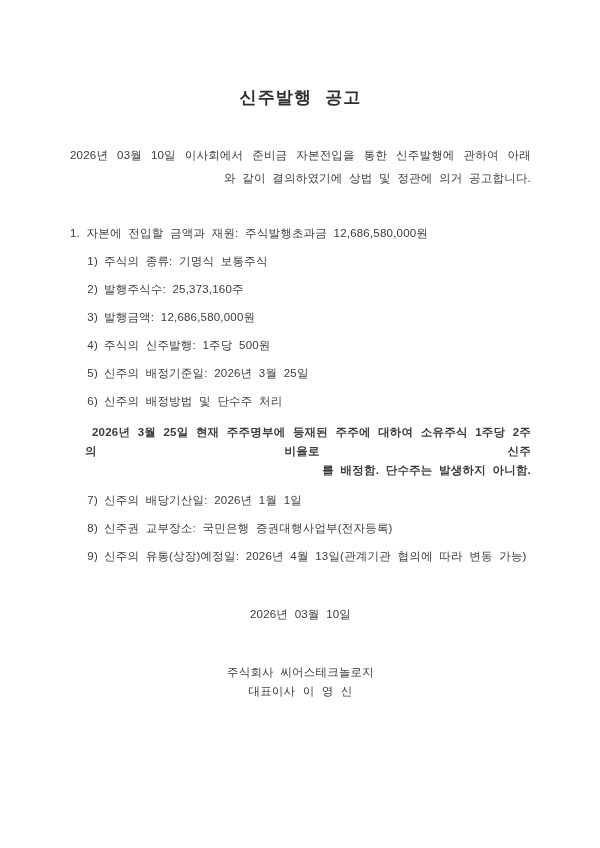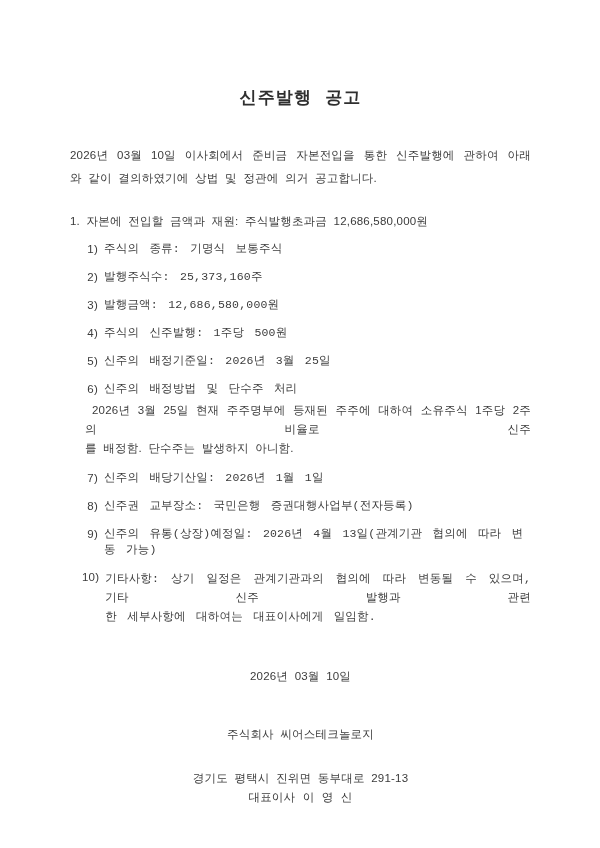--- a/index.html
+++ b/index.html
@@ -39,55 +39,56 @@
     margin-top: 34px;
     line-height: 23px;
   }
   .jline {
     display: block;
     text-align: justify;
     text-align-last: justify;
   }
   .cline {
     display: block;
+    text-align: right;
   }
   .item {
     margin-top: 11px;
     line-height: 16px;
   }
   .item.first {
-    margin-top: 23px;
+    margin-top: 35px;
   }
   .sub-item {
     display: flex;
     margin-top: 12px;
     line-height: 16px;
     padding-left: 12px;
   }
   .sub-item.tight {
     margin-top: 6px;
   }
   .sub-item .num {
     flex: 0 0 16px;
     text-align: right;
     margin-right: 6px;
     white-space: nowrap;
   }
   .sub-item .txt {
     flex: 1;
     min-width: 0;
-    font-family: Liberation Mono, monospace;
   }
   .sub-item .txt .wrap2 {
     line-height: 19px;
   }
   .note {
-    margin-top: 4px;
+    margin-top: 14px;
     line-height: 19px;
     padding-left: 15px;
+    font-weight: bold;
   }
   .note .jline {
     text-indent: 7px;
   }
   .item10 {
     margin-top: 11px;
   }
   .item10 .txt {
     line-height: 19px;
   }
@@ -162,27 +163,19 @@
     <div class="sub-item">
       <span class="num">8)</span>
       <span class="txt">신주권 교부장소: 국민은행 증권대행사업부(전자등록)</span>
     </div>
 
     <div class="sub-item">
       <span class="num">9)</span>
       <span class="txt">신주의 유통(상장)예정일: 2026년 4월 13일(관계기관 협의에 따라 변동 가능)</span>
     </div>
 
-    <div class="sub-item item10">
-      <span class="num">10)</span>
-      <span class="txt">
-        <span class="jline wrap2">기타사항: 상기 일정은 관계기관과의 협의에 따라 변동될 수 있으며, 기타 신주 발행과 관련</span>
-        <span class="cline wrap2">한 세부사항에 대하여는 대표이사에게 일임함.</span>
-      </span>
-    </div>
 
     <div class="footer-line f-date">2026년 03월 10일</div>
     <div class="footer-line f-company">주식회사 씨어스테크놀로지</div>
-    <div class="footer-line f-address">경기도 평택시 진위면 동부대로 291-13</div>
     <div class="footer-line f-ceo">대표이사 이 영 신</div>
 
   </div>
 </div>
 
 </body></html>

